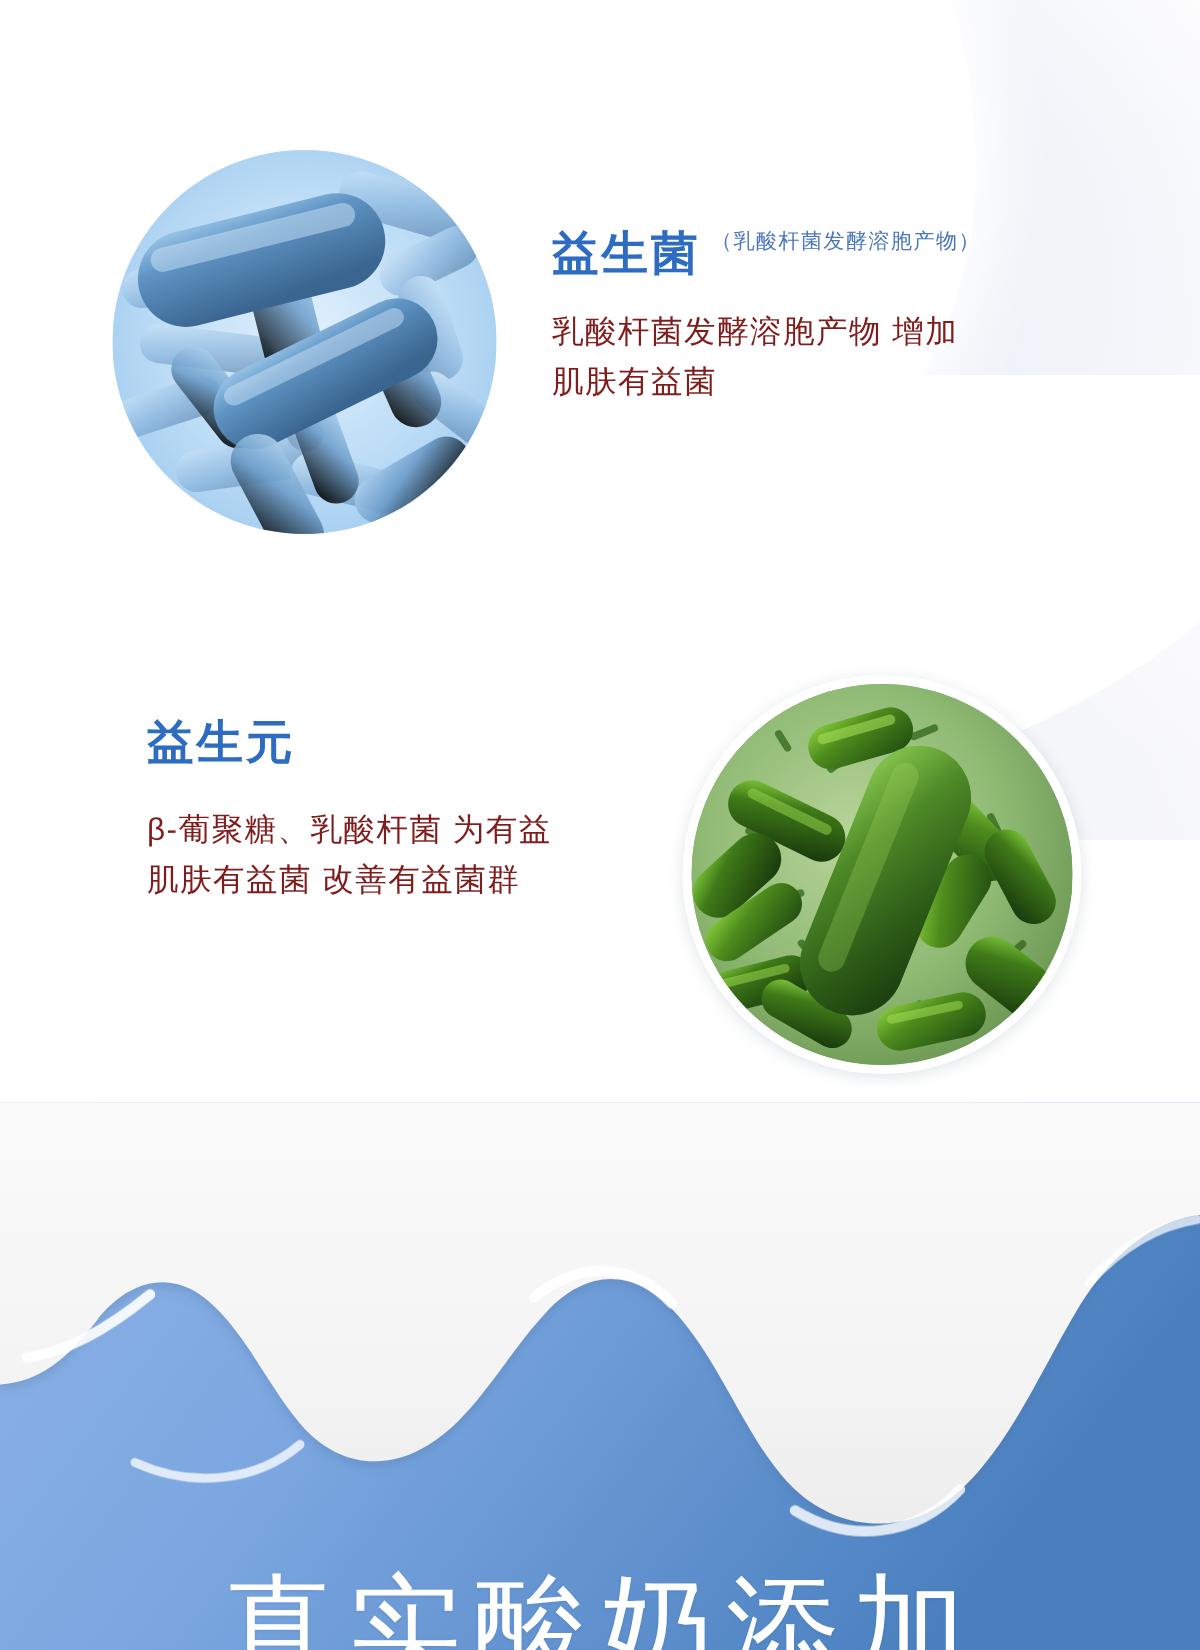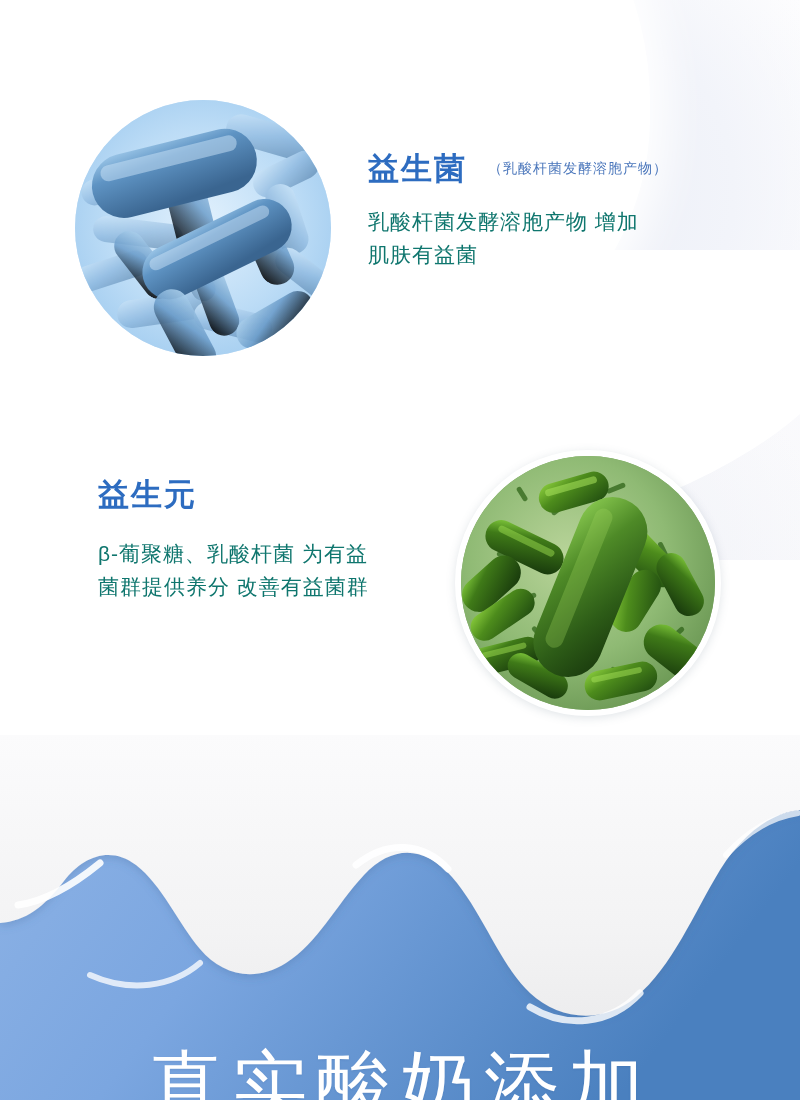--- a/index.html
+++ b/index.html
@@ -34,29 +34,29 @@
   .circle-green{left:455px;top:450px;width:266px;height:266px;background:#7aa860;
     border:6px solid #ffffff;box-sizing:border-box;
     box-shadow:0 2px 10px rgba(90,110,130,.18);}
   .circle svg{display:block;width:100%;height:100%;}
 
   
   .block{position:absolute;}
   .block-probiotic{left:368px;top:152px;width:400px;}
   .block-prebiotic{left:98px;top:478px;width:400px;}
 
-  .heading-row{display:flex;align-items:center;white-space:nowrap;}
+  .heading-row{display:flex;align-items:flex-start;white-space:nowrap;}
   .heading{
     font-size:31px;font-weight:700;color:#2d6cc0;letter-spacing:2px;line-height:1.1;
   }
   .heading-note{
-    font-size:14px;color:#4a76bb;letter-spacing:1px;margin-left:21px;font-weight:400;
+    font-size:14px;color:#4a76bb;letter-spacing:1px;margin-left:7px;font-weight:400;
   }
   .body-text{
-    margin-top:20px;font-size:21px;line-height:1.55;color:#0f766e;letter-spacing:1px;
+    margin-top:20px;font-size:21px;line-height:1.55;color:#7f1d1d;letter-spacing:1px;
     font-weight:400;white-space:pre-line;
   }
   .block-prebiotic .body-text{margin-top:26px;}
 
   
   .wave-wrap{position:absolute;left:0;top:735px;width:800px;height:365px;}
   .wave-wrap svg{display:block;width:800px;height:365px;}
 
   
   .bottom-title{
@@ -151,21 +151,21 @@
     <div class="body-text">乳酸杆菌发酵溶胞产物 增加
 肌肤有益菌</div>
   </div>
 
   <div class="block block-prebiotic">
     <div class="heading-row">
       <span class="heading">益生元</span>
       <span class="heading-note"></span>
     </div>
     <div class="body-text">β-葡聚糖、乳酸杆菌 为有益
-菌群提供养分 改善有益菌群</div>
+肌肤有益菌 改善有益菌群</div>
   </div>
 
   <div class="circle circle-green">
     <svg viewBox="0 0 256 256" xmlns="http://www.w3.org/2000/svg" aria-hidden="true">
       <defs>
         <radialGradient id="gbg" cx="42%" cy="40%" r="72%">
           <stop offset="0%" stop-color="#b9d49a"></stop>
           <stop offset="55%" stop-color="#8fba74"></stop>
           <stop offset="100%" stop-color="#628f4c"></stop>
         </radialGradient>

